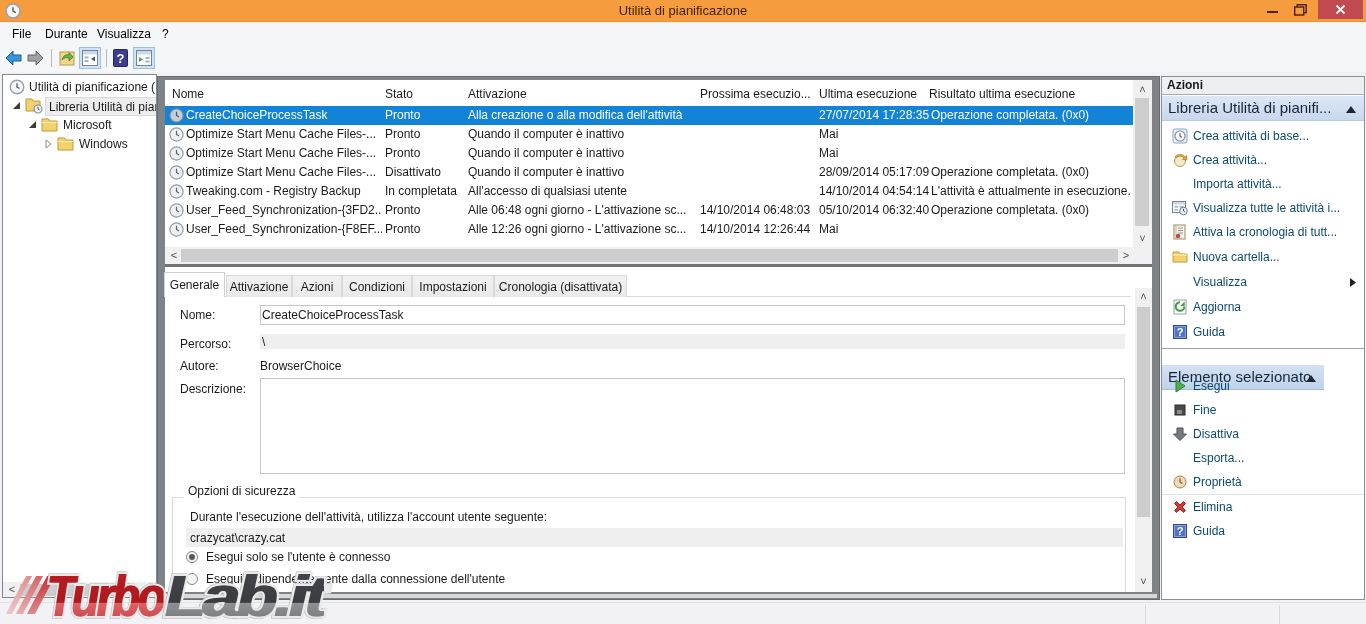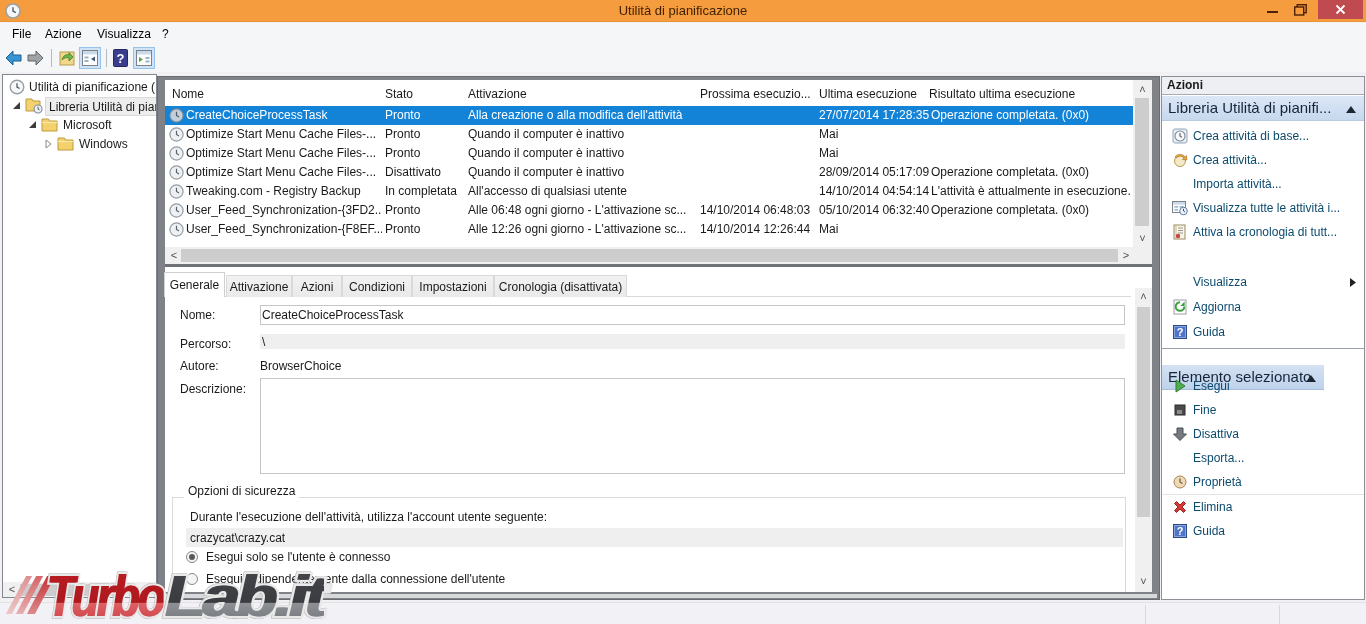--- a/index.html
+++ b/index.html
@@ -98,21 +98,21 @@
     <rect x="0.7" y="3" width="9" height="8" fill="#f49c3e" stroke="#4d1f05" stroke-width="1.4"></rect>
   </svg>
   <div id="closebtn">
     <svg style="position:absolute;left:17px;top:4px" width="11" height="11" viewBox="0 0 11 11">
       <path d="M1.5 1.5 L9.5 9.5 M9.5 1.5 L1.5 9.5" stroke="#ffffff" stroke-width="1.8"></path>
     </svg>
   </div>
 
   <div id="menubar">
     <span style="left:12px">File</span>
-    <span style="left:45px">Azione</span>
+    <span style="left:45px">Durante</span>
     <span style="left:97px">Visualizza</span>
     <span style="left:162px">?</span>
   </div>
 
   <div id="toolbar">
     <svg class="abs" style="left:5px;top:5px" width="17" height="16" viewBox="0 0 17 16">
       <path d="M8 1 L1 8 L8 15 L8 11 L16 11 L16 5 L8 5 Z" fill="#3596d3" stroke="#1c5f8f" stroke-width="1"></path>
     </svg>
     <svg class="abs" style="left:27px;top:5px" width="17" height="16" viewBox="0 0 17 16">
       <path d="M9 1 L16 8 L9 15 L9 11 L1 11 L1 5 L9 5 Z" fill="#9fa3a6" stroke="#63676b" stroke-width="1"></path>
@@ -374,20 +374,27 @@
     </div>
     <div class="aitem" style="top:143px">
       <svg class="ico" viewBox="0 0 16 16">
         <rect x="2" y="1" width="11" height="14" fill="#fbf6e8" stroke="#9a8a64"></rect>
         <path d="M4 1 L4 15" stroke="#c8b98c"></path>
         <path d="M6 4 H11 M6 6.5 H11 M6 9 H11" stroke="#8a8a8a" stroke-width="0.9"></path>
         <circle cx="6" cy="12" r="2.2" fill="#c04a48"></circle>
       </svg>
       <div class="txt">Attiva la cronologia di tutt...</div>
     </div>
+    <div class="aitem" style="top:168px">
+      <svg class="ico" viewBox="0 0 16 16">
+        <path d="M1 4 L1 13 L15 13 L15 5 L8 5 L7 3 L1 3 Z" fill="#f3d26e" stroke="#bd9a3e"></path>
+        <path d="M1 6 L15 6" stroke="#fce8a8" stroke-width="1.4"></path>
+      </svg>
+      <div class="txt">Nuova cartella...</div>
+    </div>
     <div class="aitem" style="top:193px">
       <div class="txt">Visualizza</div>
       <svg style="position:absolute;right:8px;top:8px" width="6" height="9" viewBox="0 0 6 9">
         <path d="M0 0 L6 4.5 L0 9 Z" fill="#222"></path>
       </svg>
     </div>
     <div class="aitem" style="top:218px">
       <svg class="ico" viewBox="0 0 16 16">
         <rect x="2" y="1" width="12" height="14" fill="#fdfdfd" stroke="#9aa0a6"></rect>
         <path d="M8 3.2 A4.3 4.3 0 1 0 12.3 7.5" fill="none" stroke="#3d9e3d" stroke-width="2"></path>

